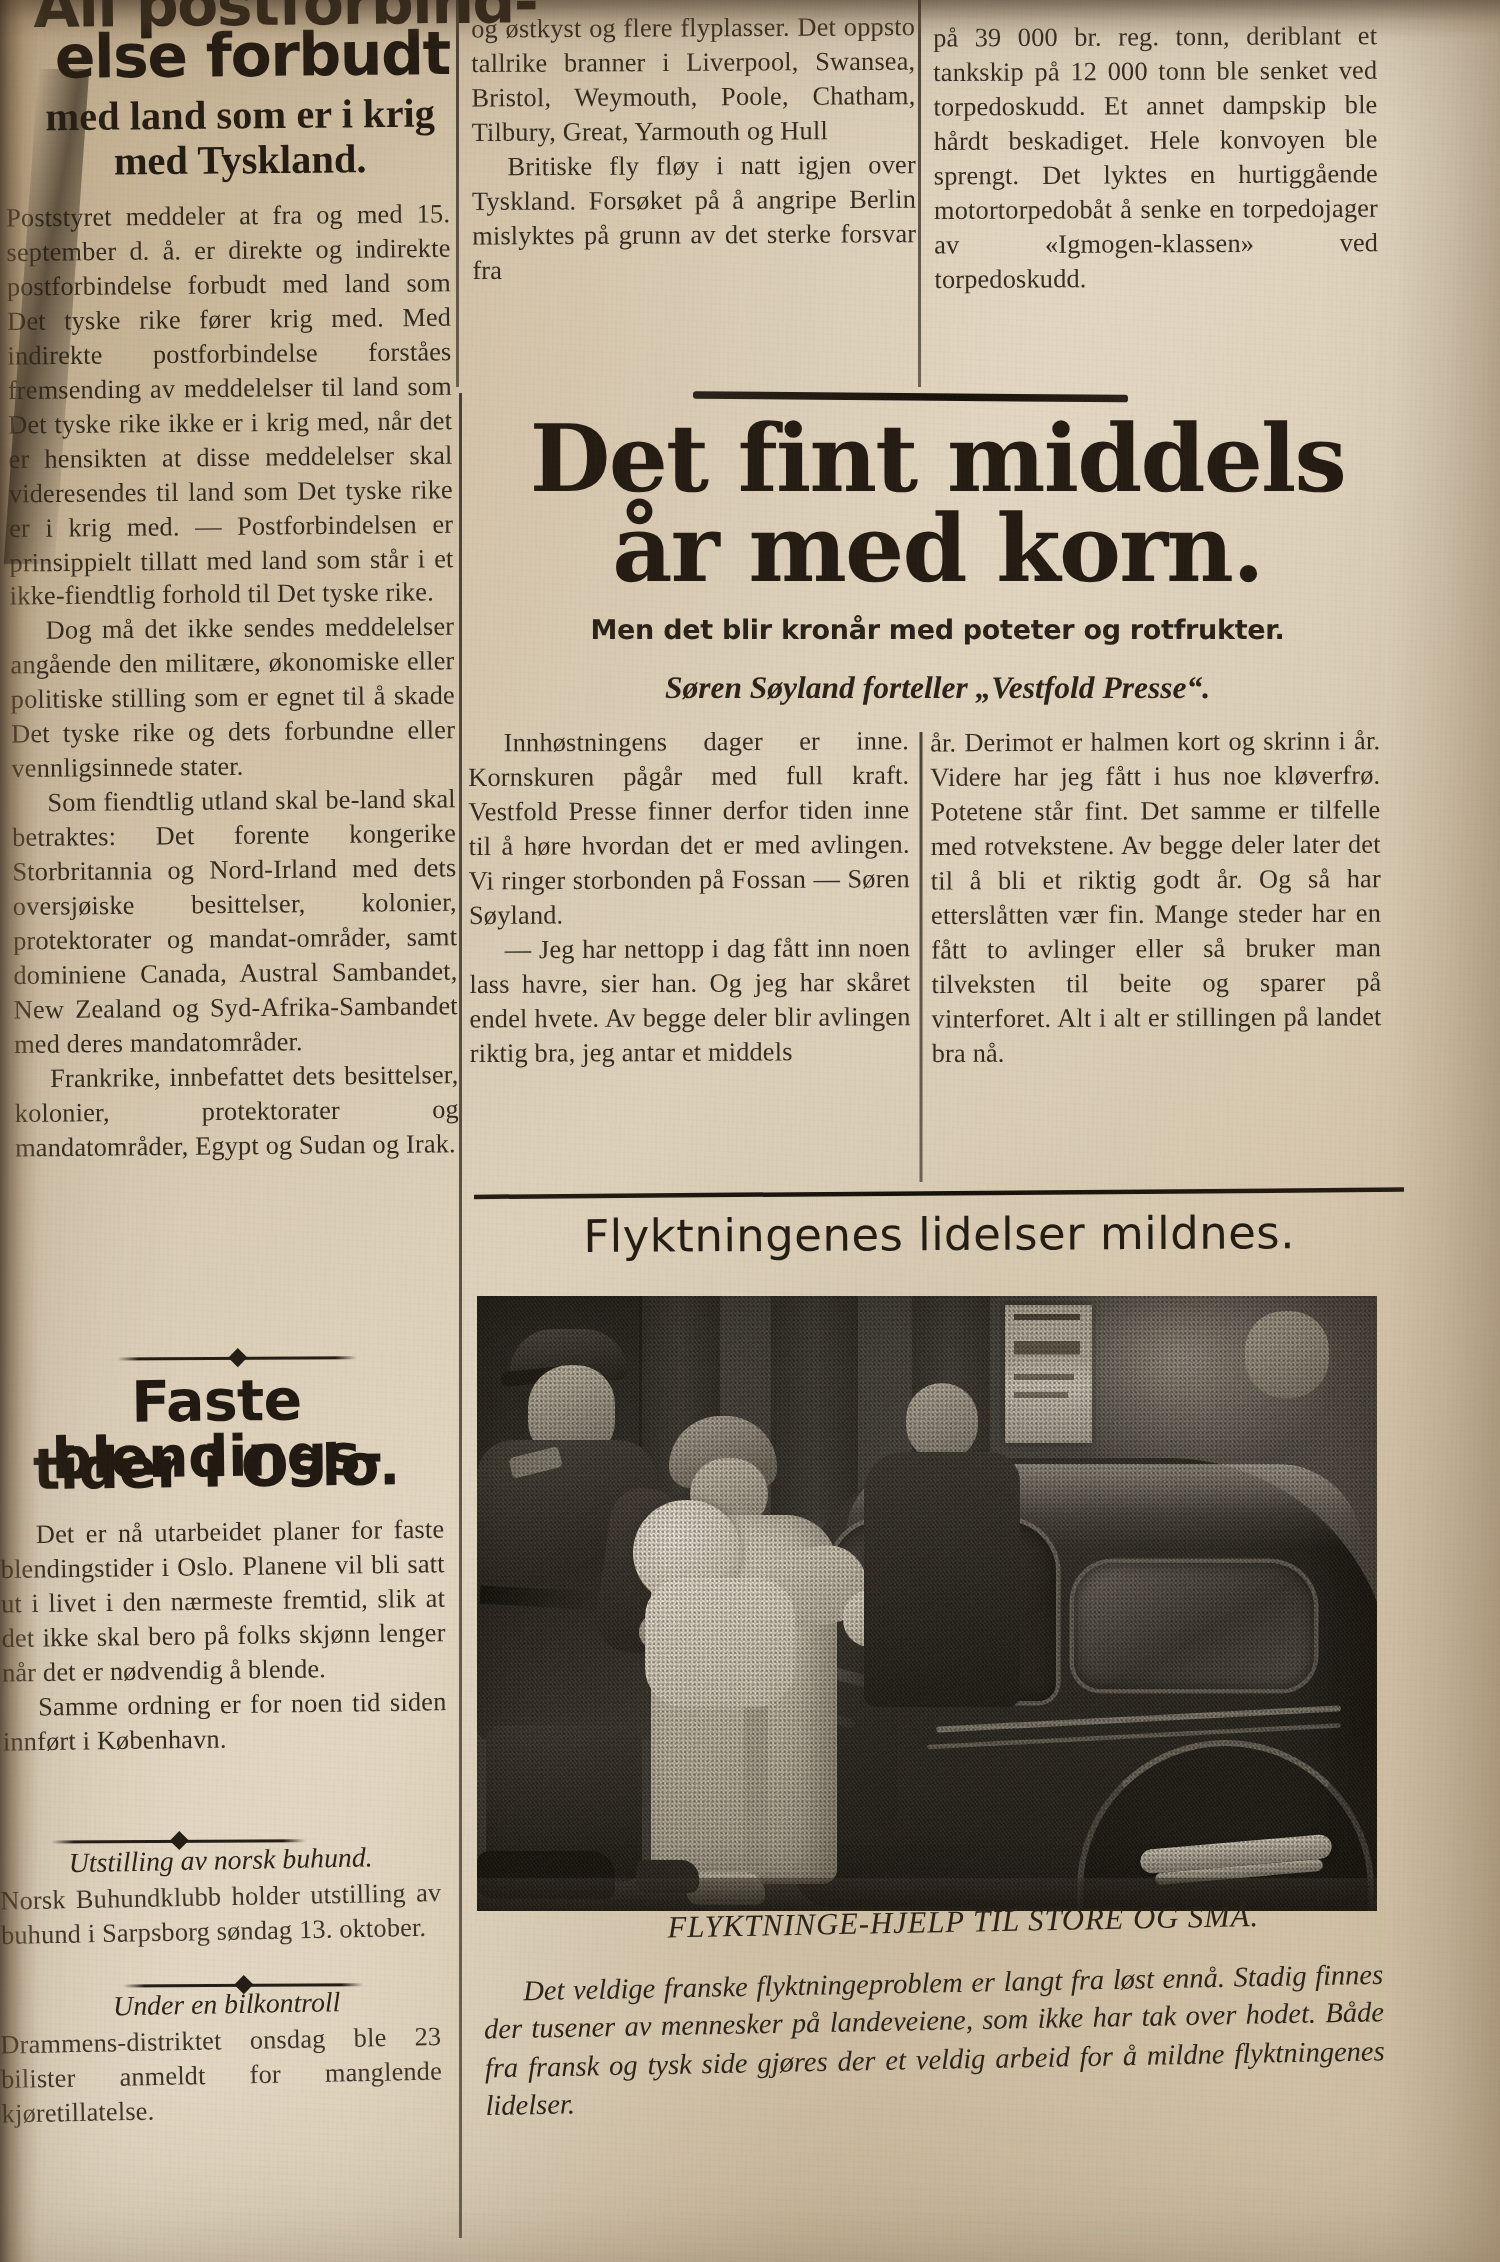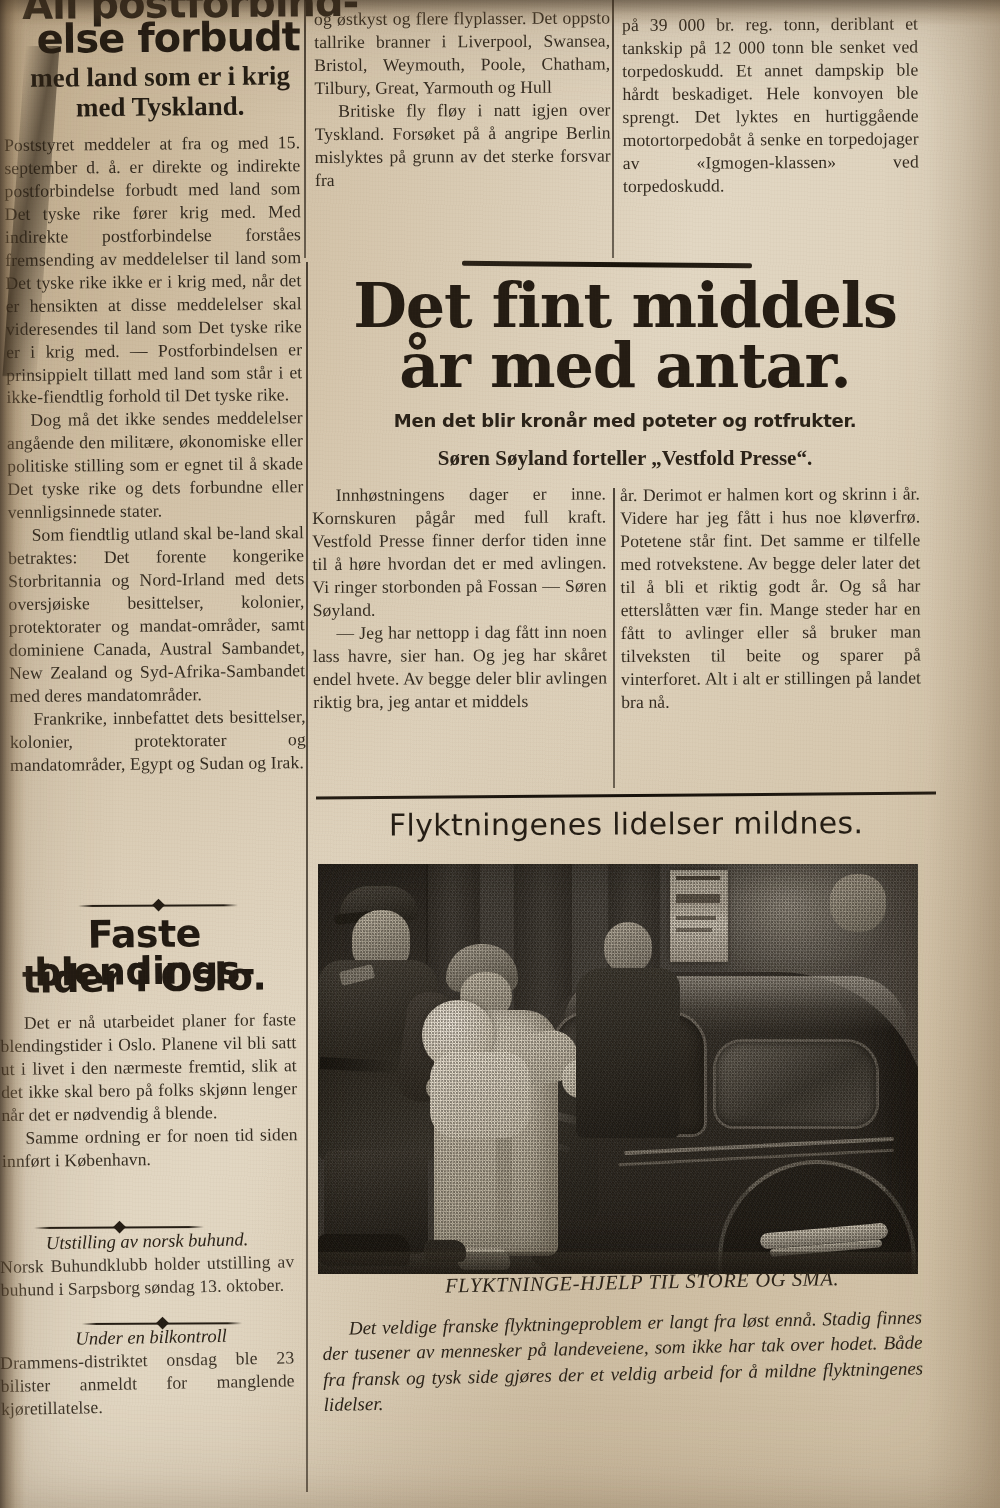--- a/index.html
+++ b/index.html
@@ -117,20 +117,21 @@
   .hd-deck{
     font-family:"DejaVu Sans", sans-serif;
     font-weight:700;
     font-size:18px;
     text-align:center;
     color:#2a2218;
     letter-spacing:-.2px;
   }
   .hd-credit{
     font-family:"Liberation Serif", serif;
+    font-style:italic;
     font-weight:700;
     font-size:21px;
     text-align:center;
     color:#2b2319;
   }
   .hd-photo{
     font-family:"DejaVu Sans", sans-serif;
     font-weight:400;
     font-size:30px;
     text-align:center;
@@ -317,21 +318,21 @@
   <div style="position:absolute;left:312px;top:262px;width:626px;">
 
     <div style="position:absolute;left:150px;top:0px;width:290px;">
       <div class="rule-thick"></div>
     </div>
 
     <div style="position:absolute;left:0px;top:14px;width:626px;">
       <div class="hd-display">Det fint middels</div>
     </div>
     <div style="position:absolute;left:0px;top:74px;width:626px;">
-      <div class="hd-display">år med antar.</div>
+      <div class="hd-display">år med korn.</div>
     </div>
 
     <div style="position:absolute;left:0px;top:148px;width:626px;">
       <div class="hd-deck">Men det blir kronår med poteter og rotfrukter.</div>
     </div>
     <div style="position:absolute;left:0px;top:184px;width:626px;">
       <div class="hd-credit">Søren Søyland forteller „Vestfold Presse“.</div>
     </div>
 
     <div class="skew-d" style="position:absolute;left:0px;top:222px;width:294px;">

